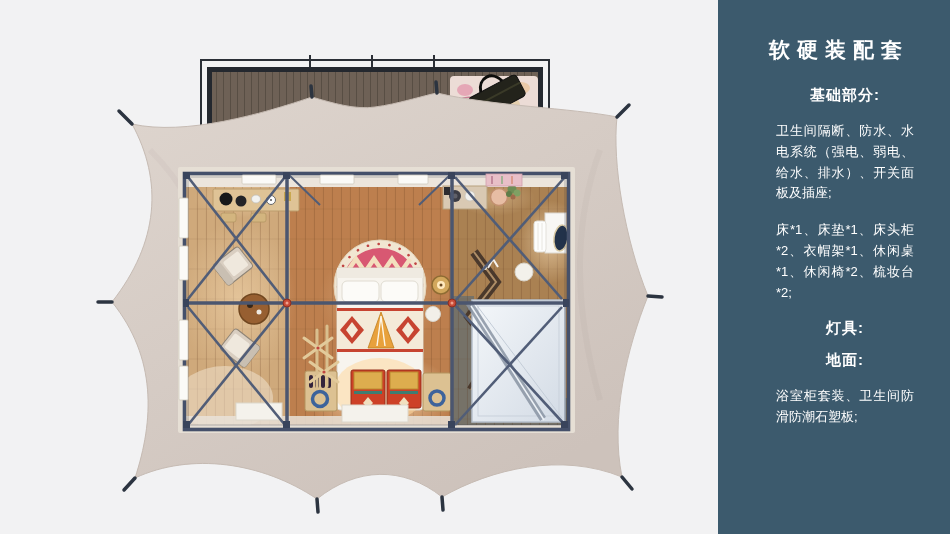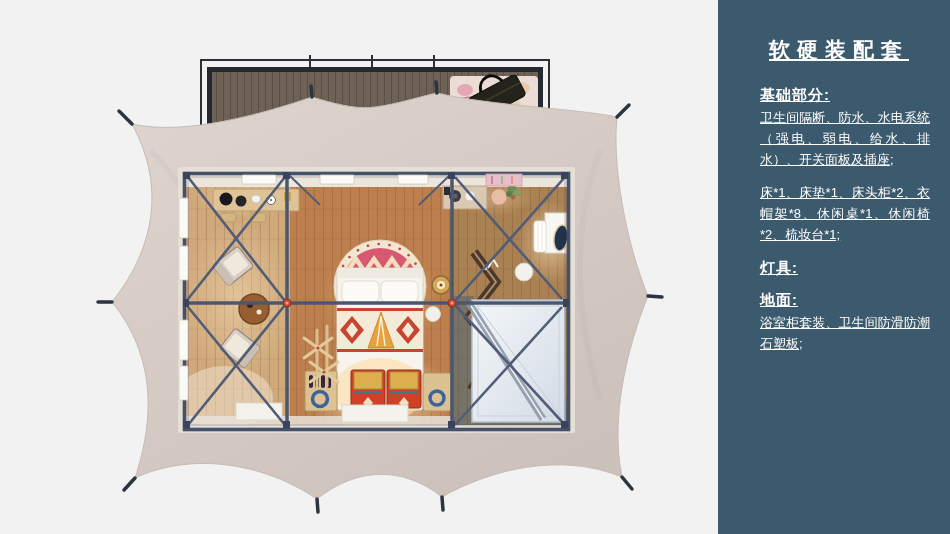--- a/index.html
+++ b/index.html
@@ -1,26 +1,26 @@
 <!DOCTYPE html>
 <html><head>
 <meta charset="utf-8">
 <style>
   html,body{margin:0;padding:0;background:#e9e9e9;}
   .page{width:950px;height:534px;display:flex;overflow:hidden;background:#f2f2f3;
         font-family:"Liberation Sans","DejaVu Sans",sans-serif;}
   .plan{width:718px;height:534px;position:relative;}
   .plan svg{display:block;}
   .sidebar{width:232px;height:534px;background:#3c5a6d;color:#fff;box-sizing:border-box;
-           padding:22px 20px 14px 42px;text-decoration:underline;}
+           padding:22px 20px 14px 42px;}
   .sidebar .title{font-size:21px;font-weight:bold;letter-spacing:7px;text-align:center;
                   margin:14px 0 22px -12px;white-space:nowrap;}
   .spec{margin-bottom:13px;}
-  .spec h2{font-size:15px;font-weight:bold;margin:0 0 3px 0;letter-spacing:1px;}
-  .spec p{font-size:13px;line-height:1.6;margin:0;text-align:justify;}
+  .spec h2{font-size:15px;font-weight:bold;margin:0 0 3px 0;letter-spacing:1px;text-align:center;}
+  .spec p{font-size:13px;line-height:1.6;margin:16px;text-align:justify;}
 </style>
 </head>
 <body>
 
 <div class="page">
 
   <div class="plan">
   <svg viewBox="0 0 718 534" width="718" height="534">
     <defs>
       <linearGradient id="lgCanvas" x1="0" y1="0" x2="0.7" y2="1">
@@ -321,21 +321,21 @@
 
   <aside class="sidebar">
     <h1 class="title">软硬装配套</h1>
 
     <section class="spec">
       <h2>基础部分:</h2>
       <p>卫生间隔断、防水、水电系统（强电、弱电、给水、排水）、开关面板及插座;</p>
     </section>
 
     <section class="spec">
-      <p>床*1、床垫*1、床头柜*2、衣帽架*8、休闲桌*1、休闲椅*2、梳妆台*1;</p>
+      <p>床*1、床垫*1、床头柜*2、衣帽架*1、休闲桌*1、休闲椅*2、梳妆台*2;</p>
     </section>
 
     <section class="spec">
       <h2>灯具:</h2>
     </section>
 
 
     <section class="spec">
       <h2>地面:</h2>
       <p>浴室柜套装、卫生间防滑防潮石塑板;</p>

